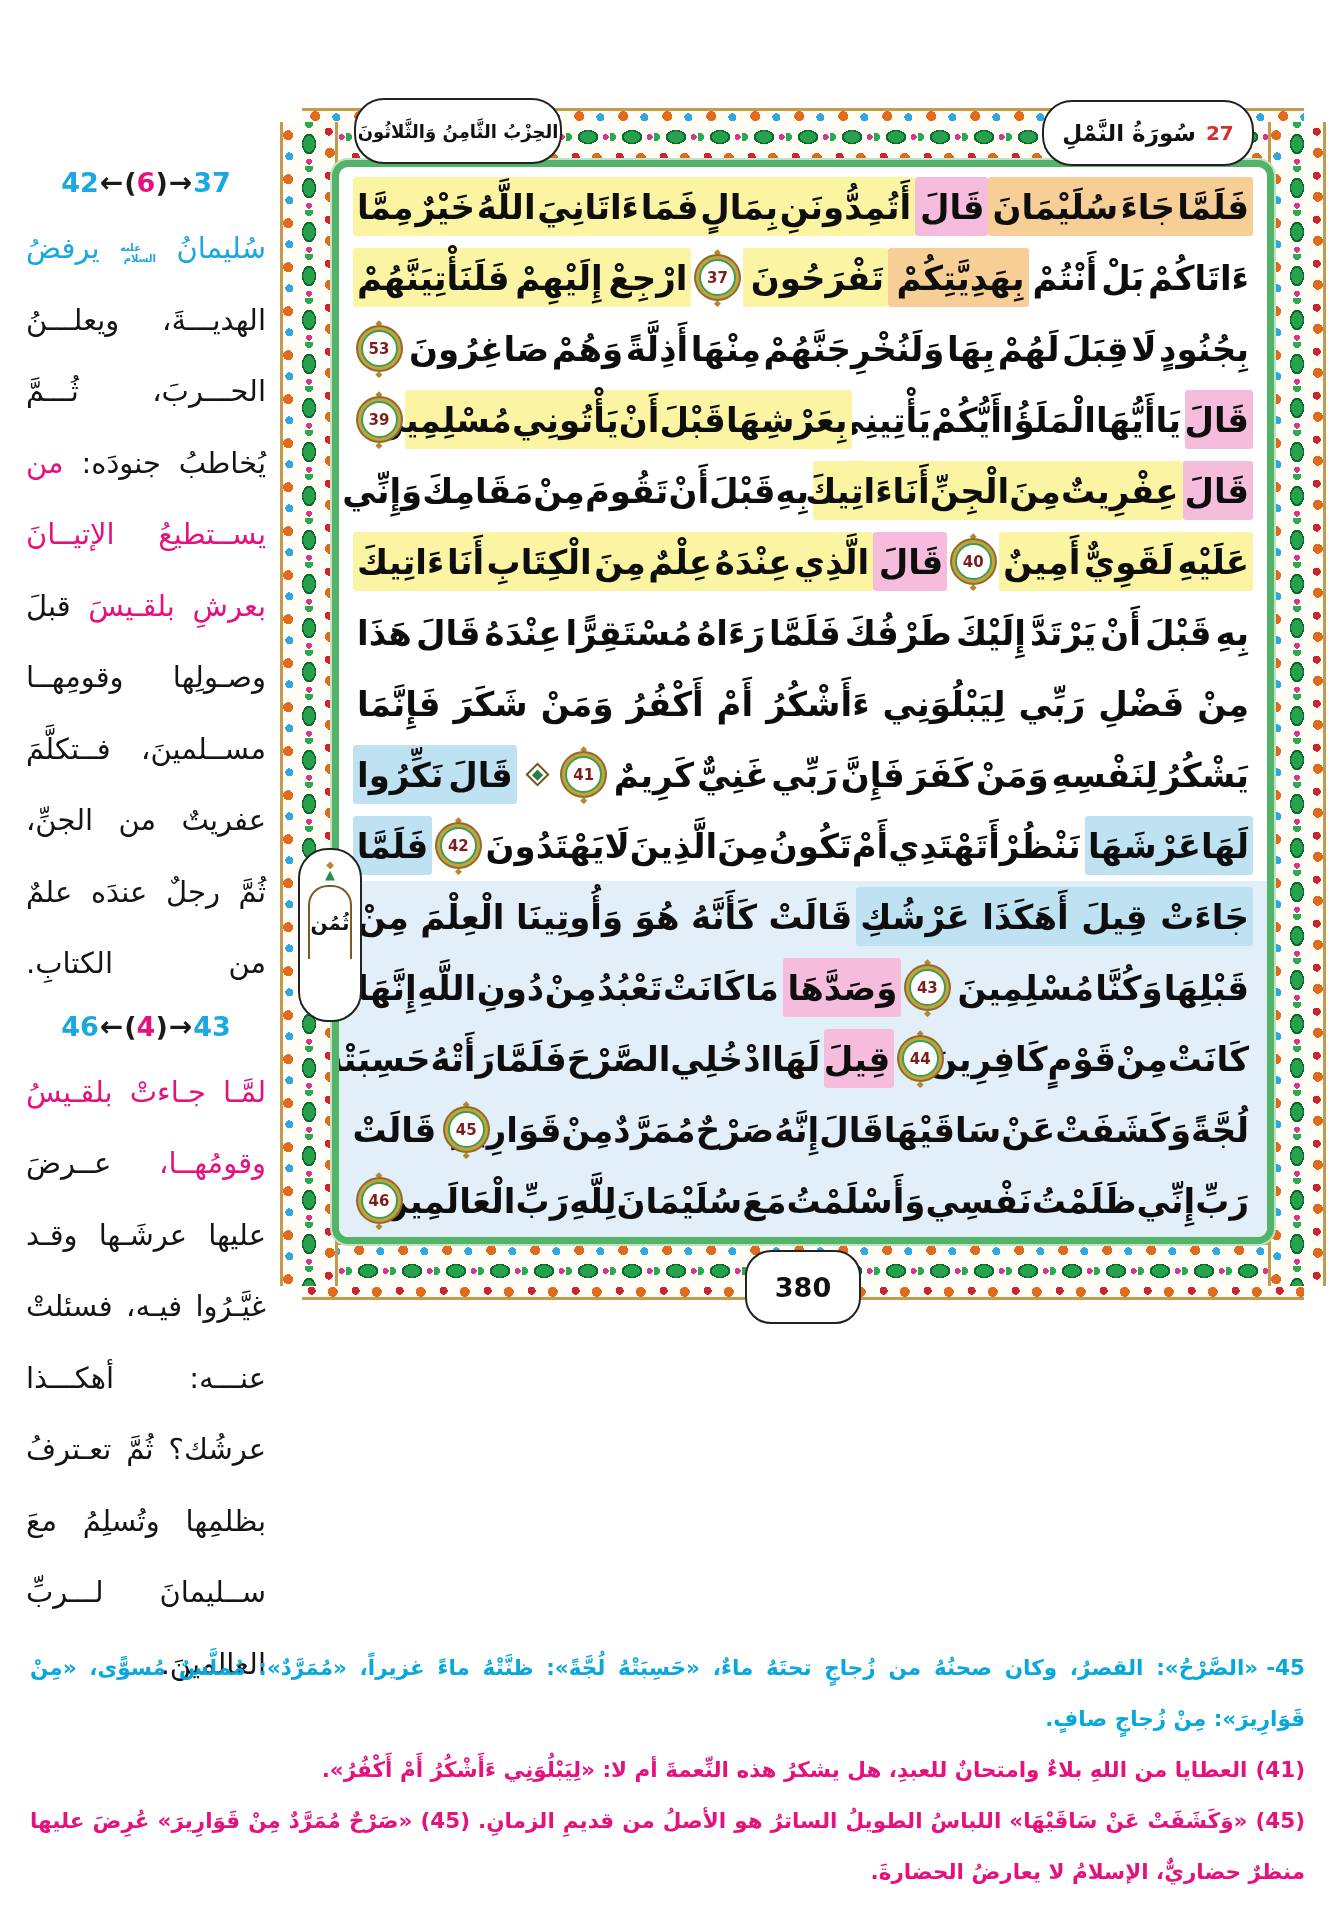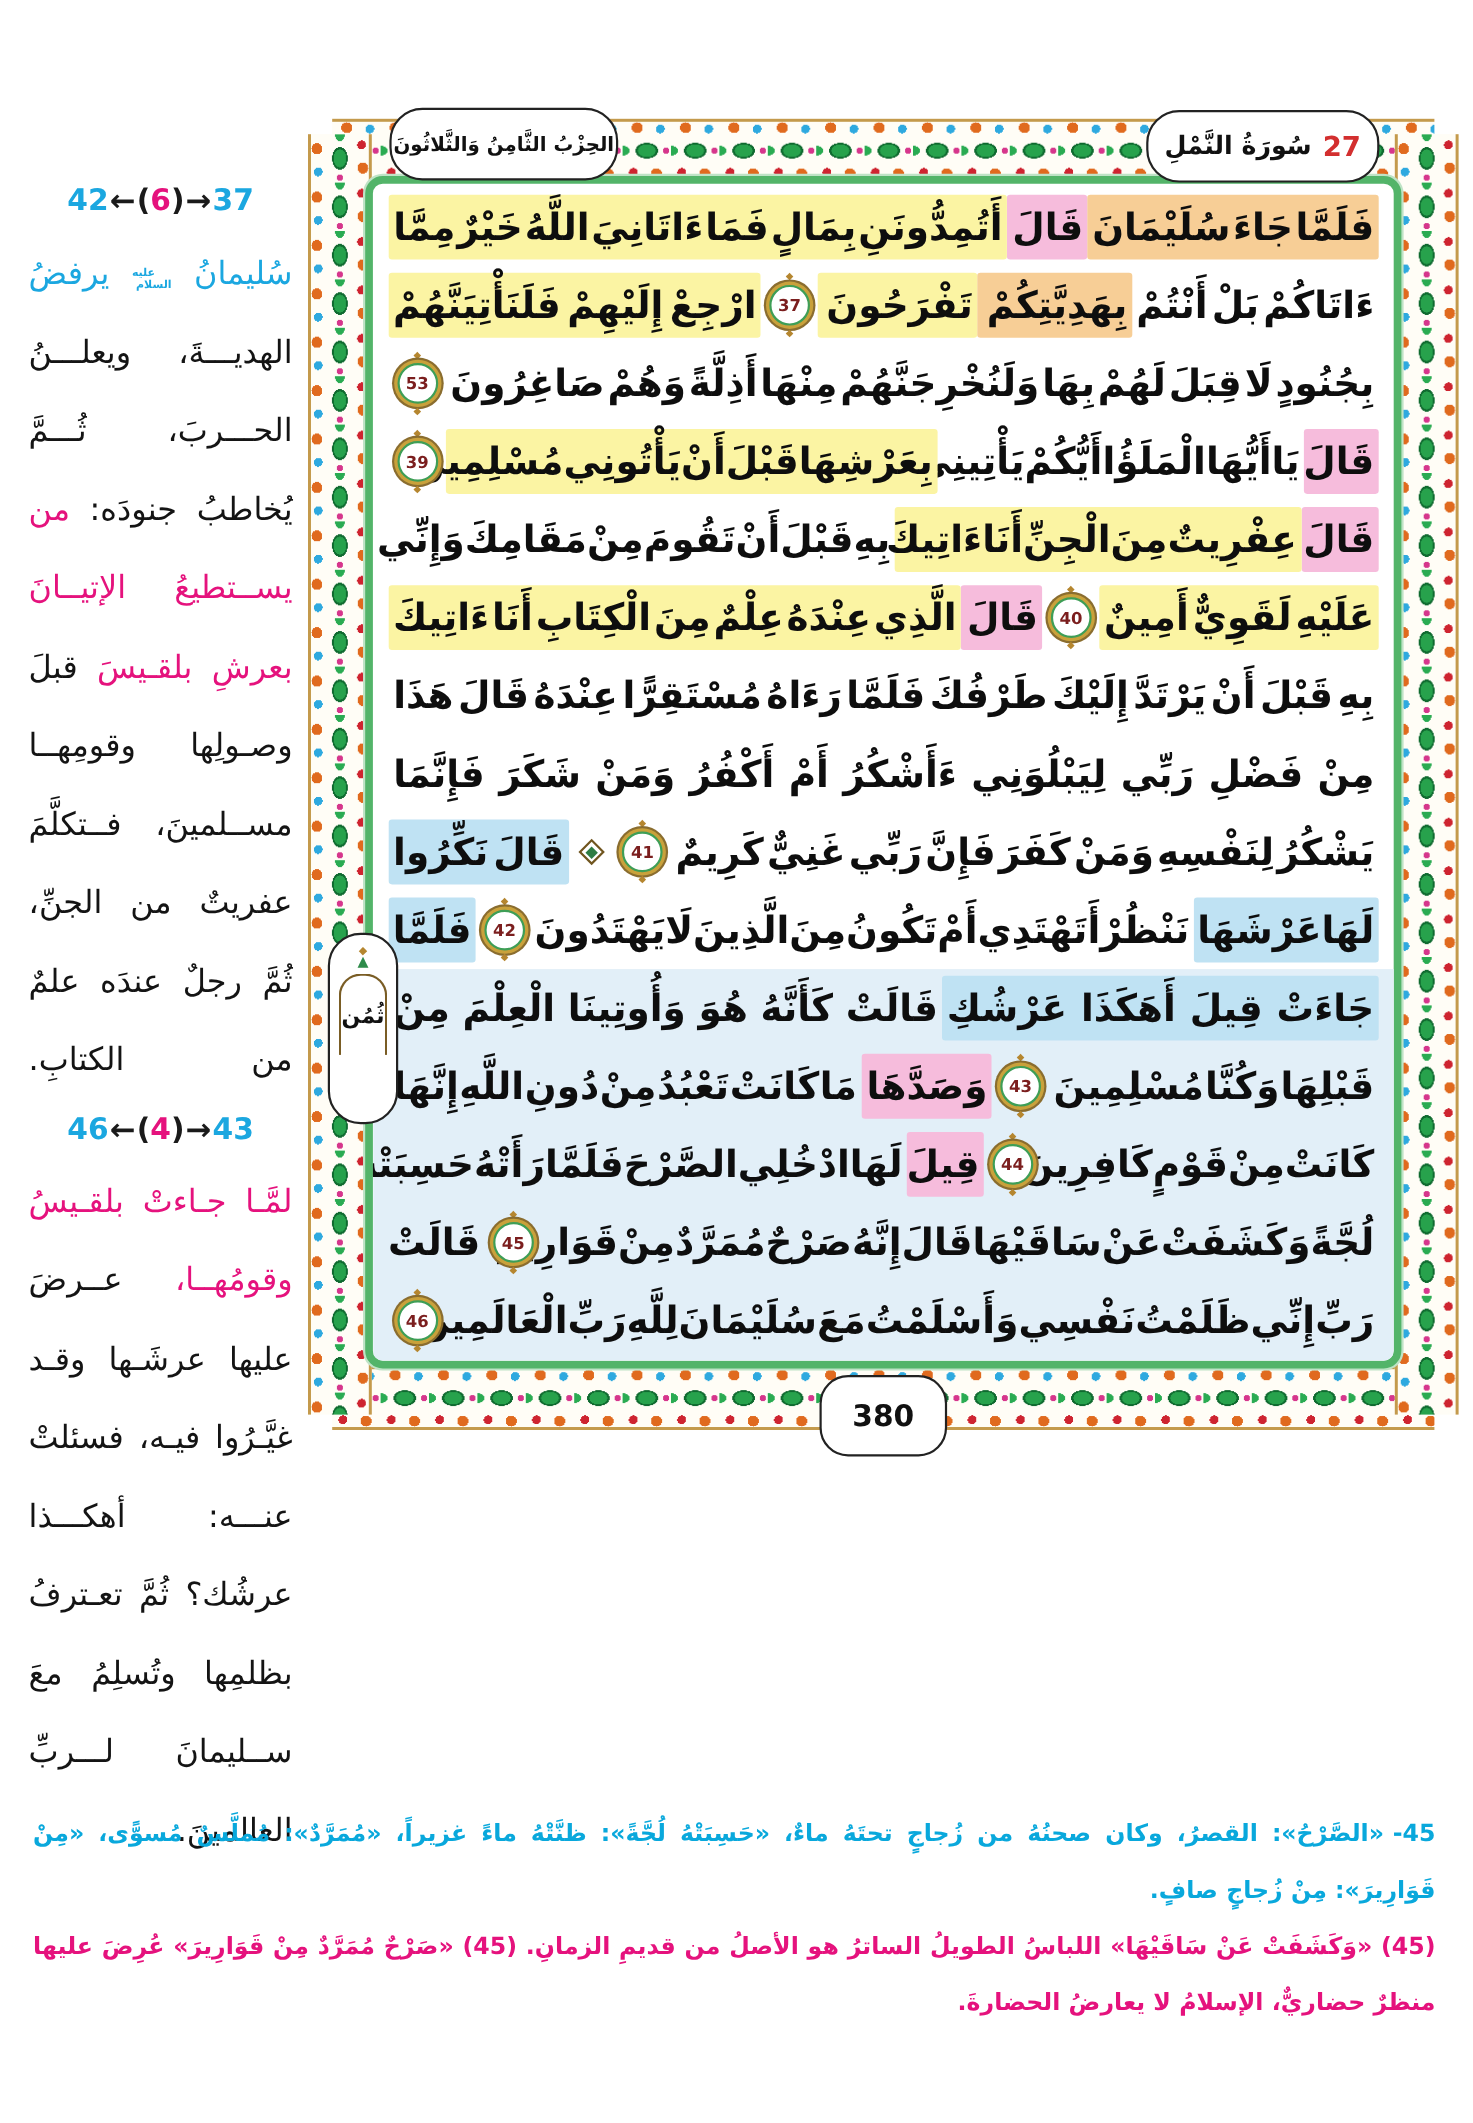--- a/index.html
+++ b/index.html
@@ -91,21 +91,21 @@
         font-size:15px;font-weight:bold;color:#7B1E1E;margin:3px 0;}
   .rub{flex:0 0 auto;align-self:center;width:13px;height:13px;border:2px solid #70551F;
        background:#fff;transform:rotate(45deg);margin:0 12px;position:relative;}
   .rub::after{content:"";position:absolute;inset:2.5px;background:#2E7D44;}
 
   
   .cartouche{position:absolute;background:#fff;border:2.5px solid #222;border-radius:30px;
              display:flex;align-items:center;justify-content:center;z-index:6;font-weight:bold;}
   .hizb{left:86px;top:10px;width:204px;height:62px;font-size:18px;color:#111;text-align:center;}
   .surah{right:84px;top:12px;width:208px;height:62px;font-size:23px;color:#111;gap:10px;}
-  .surah .sno{color:#D32F2F;font-size:25px;}
+  .surah .sno{color:#D32F2F;font-size:20px;}
   .pageno{left:50%;transform:translateX(-50%);bottom:-4px;width:112px;height:70px;
           font-size:27px;color:#111;border-radius:26px;}
   .thumn{left:30px;top:760px;width:60px;height:160px;border-radius:30px;
          flex-direction:column;justify-content:flex-start;padding-top:10px;}
   .thumn .orn{font-size:10px;line-height:10px;color:#B5862F;text-align:center;}
   .thumn .orn .g{color:#2E8B4A;font-size:13px;}
   .thumn .arch{width:40px;height:72px;margin-top:4px;border:2px solid #7A5D25;
                border-bottom:none;border-radius:20px 20px 0 0;
                display:flex;align-items:center;justify-content:center;
                font-size:20px;color:#111;}
@@ -467,15 +467,16 @@
             <span class="ayah">
               <span class="anum">46</span>
             </span>
           </div>
         </div>
     </div>
   </div>
 
   <footer class="footnotes">
       <div class="fn fn-blue"><span class="pfx">45-</span><span>«الصَّرْحُ»: القصرُ، وكان صحنُهُ من زُجاجٍ تحتَهُ ماءٌ، «حَسِبَتْهُ لُجَّةً»: ظنَّتْهُ ماءً غزيراً، «مُمَرَّدٌ»: مُملَّسٌ مُسوًّى، «مِنْ قَوَارِيرَ»: مِنْ زُجاجٍ صافٍ.</span></div>
+      <div class="fn fn-magenta"><span class="pfx">(41)</span><span>العطايا من اللهِ بلاءٌ وامتحانٌ للعبدِ، هل يشكرُ هذه النِّعمةَ أم لا: «لِيَبْلُوَنِي ءَأَشْكُرُ أَمْ أَكْفُرُ».</span></div>
       <div class="fn fn-magenta"><span class="pfx">(45)</span><span>«وَكَشَفَتْ عَنْ سَاقَيْهَا» اللباسُ الطويلُ الساترُ هو الأصلُ من قديمِ الزمانِ. (45) «صَرْحٌ مُمَرَّدٌ مِنْ قَوَارِيرَ» عُرِضَ عليها منظرٌ حضاريٌّ، الإسلامُ لا يعارضُ الحضارةَ.</span></div>
     </footer>
 </div>
 
 </body></html>

